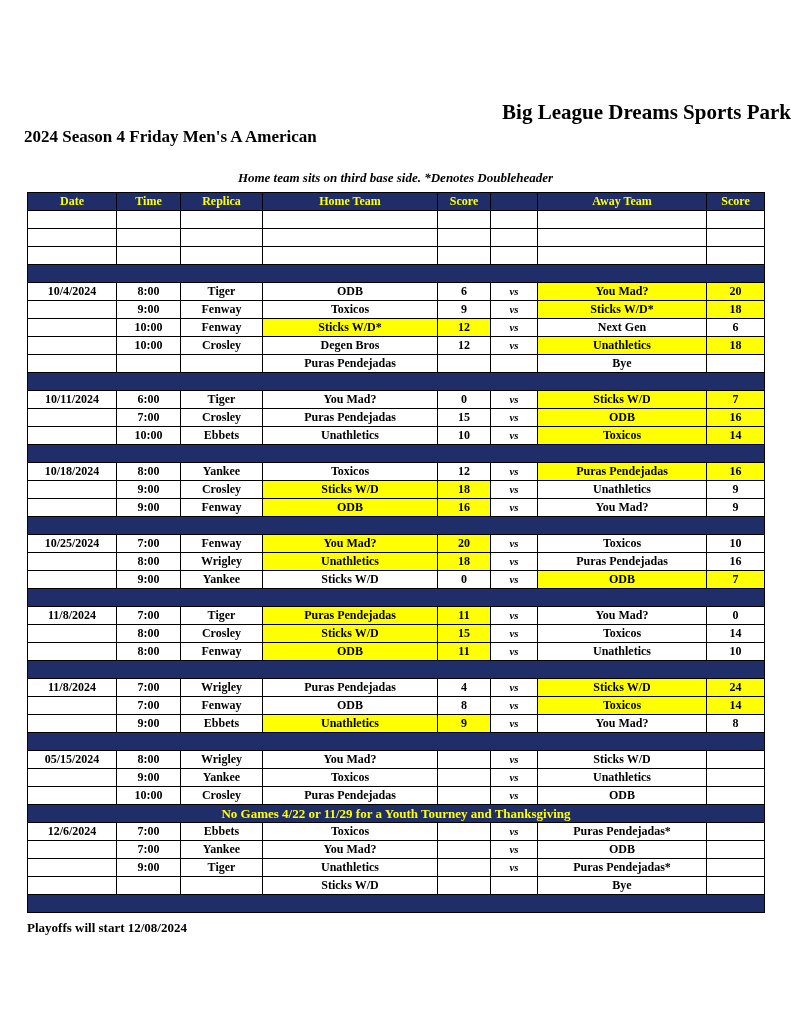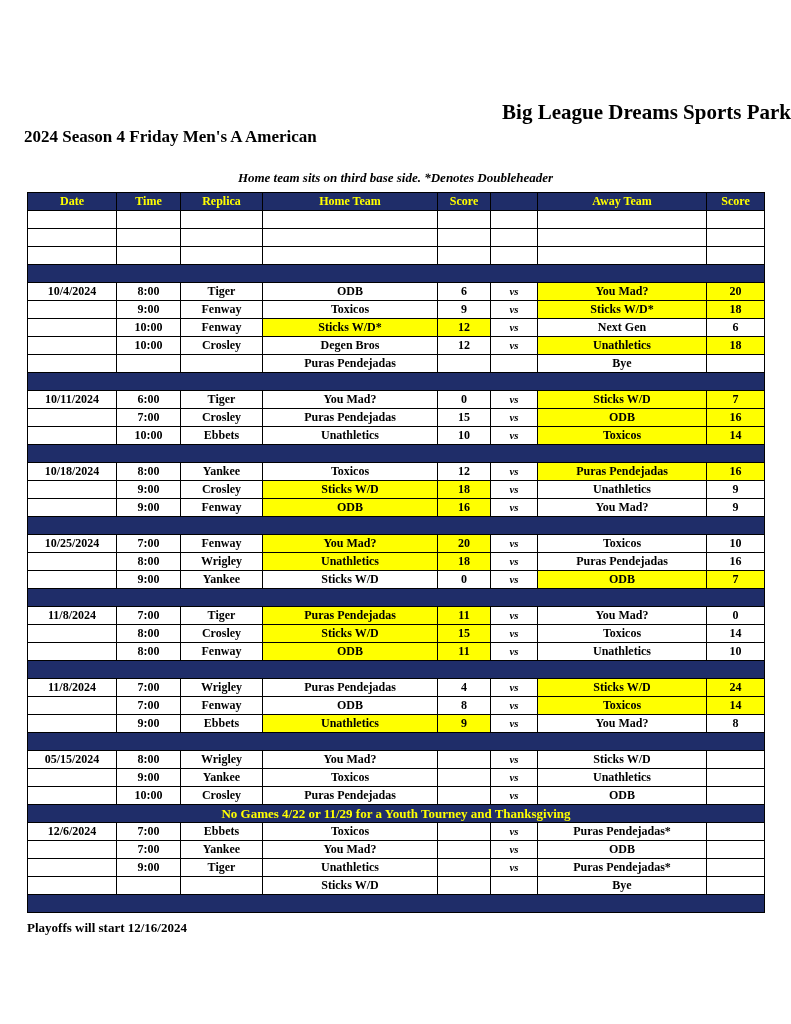--- a/index.html
+++ b/index.html
@@ -432,14 +432,14 @@
           <td class="vs"></td>
           <td>Bye</td>
           <td></td>
         </tr>
         <tr>
           <td colspan="8" class="sep"></td>
         </tr>
       </tbody>
   </table>
 
-  <div class="footer">Playoffs will start 12/16/2024</div>
+  <div class="footer">Playoffs will start 12/08/2024</div>
 </div>
 
 </body></html>

